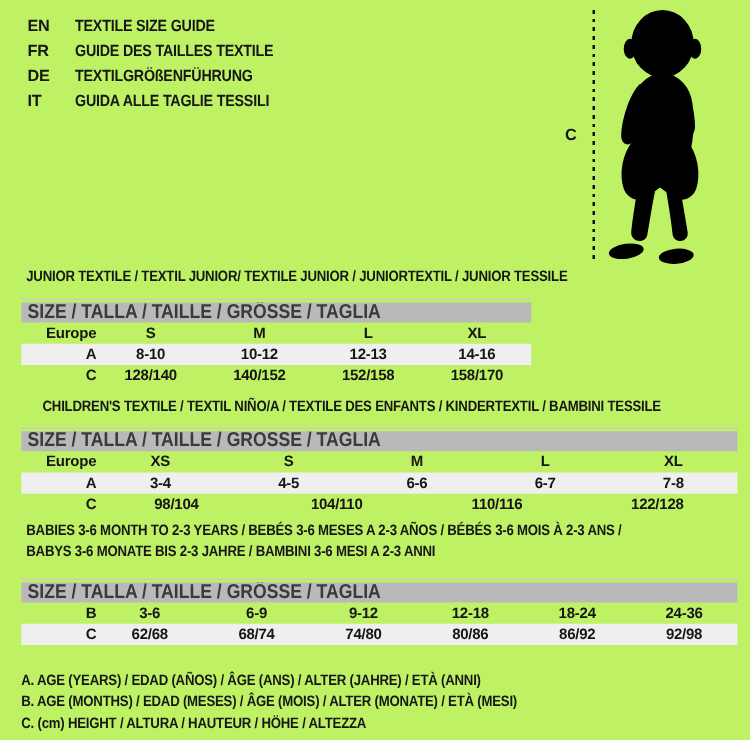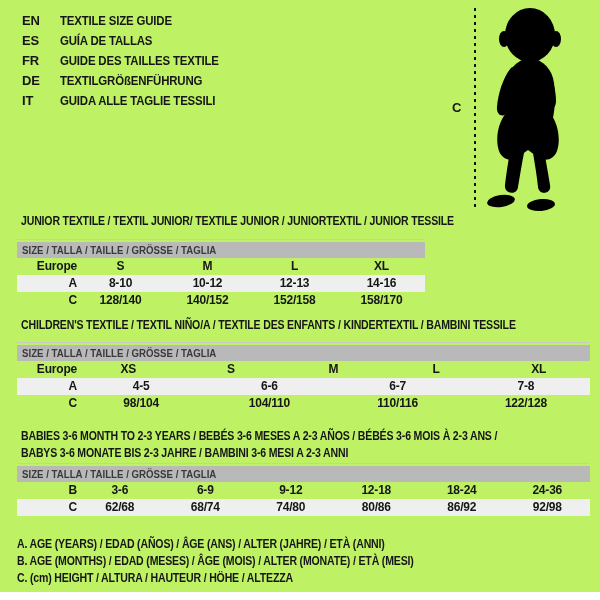--- a/index.html
+++ b/index.html
@@ -21,43 +21,39 @@
     background-image:repeating-linear-gradient(to bottom,#111 0 3px,transparent 3px 7px);}
   .height-label{position:absolute;left:452px;top:100px;font-size:13px;}
   .baby-svg{position:absolute;left:478px;top:5px;}
 
   
   .sec-heading{position:absolute;margin:4px;font-size:12px;line-height:17px;letter-spacing:-0.2px;}
 
   
   .size-table{position:absolute;border-top:1px solid #c9c9c9;padding-top:2px;}
   .tband{height:16px;line-height:16px;background:#b9b9b9;color:#3a3a3a;
-    font-size:11px;padding-left:5px;overflow:hidden;white-space:nowrap;}
+    font-size:16px;padding-left:5px;overflow:hidden;white-space:nowrap;}
   .trow{display:flex;height:17px;line-height:17px;font-size:12px;letter-spacing:-0.2px;}
   .trow.alt{background:#efefef;}
   .tcell{flex:1;text-align:center;overflow:hidden;}
   .tlabel{flex:0 0 56px;text-align:right;padding-left:4px;}
 
   
   .notes{position:absolute;left:17px;top:536px;}
   .note-line{margin:0;font-size:12px;line-height:17px;letter-spacing:-0.2px;}
 </style>
 </head>
 <body>
 
 <div class="screen">
 
   <div class="lang-block">
     <div class="lang-row">
       <span class="lang-code">EN</span>
       <span class="cond">TEXTILE SIZE GUIDE</span>
-    </div>
-    <div class="lang-row">
-      <span class="lang-code">ES</span>
-      <span class="cond">GUÍA DE TALLAS</span>
     </div>
     <div class="lang-row">
       <span class="lang-code">FR</span>
       <span class="cond">GUIDE DES TAILLES TEXTILE</span>
     </div>
     <div class="lang-row">
       <span class="lang-code">DE</span>
       <span class="cond">TEXTILGRÖßENFÜHRUNG</span>
     </div>
     <div class="lang-row">
@@ -103,50 +99,51 @@
         <div class="trow">
           <div class="tcell tlabel">C</div>
           <div class="tcell">128/140</div>
           <div class="tcell">140/152</div>
           <div class="tcell">152/158</div>
           <div class="tcell">158/170</div>
         </div>
       </div>
   </div>
 
-  <p class="sec-heading" style="left:17px;top:313px;width:575px;"><span class="cond">CHILDREN'S TEXTILE / TEXTIL NIÑO/A / TEXTILE DES ENFANTS / KINDERTEXTIL / BAMBINI TESSILE</span></p>
+  <p class="sec-heading" style="left:17px;top:313px;width:575px;text-align:right;"><span class="cond">CHILDREN'S TEXTILE / TEXTIL NIÑO/A / TEXTILE DES ENFANTS / KINDERTEXTIL / BAMBINI TESSILE</span></p>
   <div class="size-table" style="left:17px;top:342px;width:573px;">
     <div class="tband"><span class="cond">SIZE / TALLA / TAILLE / GRÖSSE / TAGLIA</span></div>
     <div>
         <div class="trow">
           <div class="tcell tlabel">Europe</div>
           <div class="tcell">XS</div>
           <div class="tcell">S</div>
           <div class="tcell">M</div>
           <div class="tcell">L</div>
           <div class="tcell">XL</div>
         </div>
         <div class="trow alt">
           <div class="tcell tlabel">A</div>
+          <div class="tcell">3-4</div>
           <div class="tcell">4-5</div>
           <div class="tcell">6-6</div>
           <div class="tcell">6-7</div>
           <div class="tcell">7-8</div>
         </div>
         <div class="trow">
           <div class="tcell tlabel">C</div>
           <div class="tcell">98/104</div>
           <div class="tcell">104/110</div>
           <div class="tcell">110/116</div>
           <div class="tcell">122/128</div>
         </div>
       </div>
   </div>
 
-  <p class="sec-heading" style="left:17px;top:424px;width:575px;"><span class="cond">BABIES 3-6 MONTH TO 2-3 YEARS / BEBÉS 3-6 MESES A 2-3 AÑOS / BÉBÉS 3-6 MOIS À 2-3 ANS /
+  <p class="sec-heading" style="left:17px;top:412px;width:575px;"><span class="cond">BABIES 3-6 MONTH TO 2-3 YEARS / BEBÉS 3-6 MESES A 2-3 AÑOS / BÉBÉS 3-6 MOIS À 2-3 ANS /
 BABYS 3-6 MONATE BIS 2-3 JAHRE / BAMBINI 3-6 MESI A 2-3 ANNI</span></p>
   <div class="size-table" style="left:17px;top:463px;width:573px;">
     <div class="tband"><span class="cond">SIZE / TALLA / TAILLE / GRÖSSE / TAGLIA</span></div>
     <div>
         <div class="trow">
           <div class="tcell tlabel">B</div>
           <div class="tcell">3-6</div>
           <div class="tcell">6-9</div>
           <div class="tcell">9-12</div>
           <div class="tcell">12-18</div>

